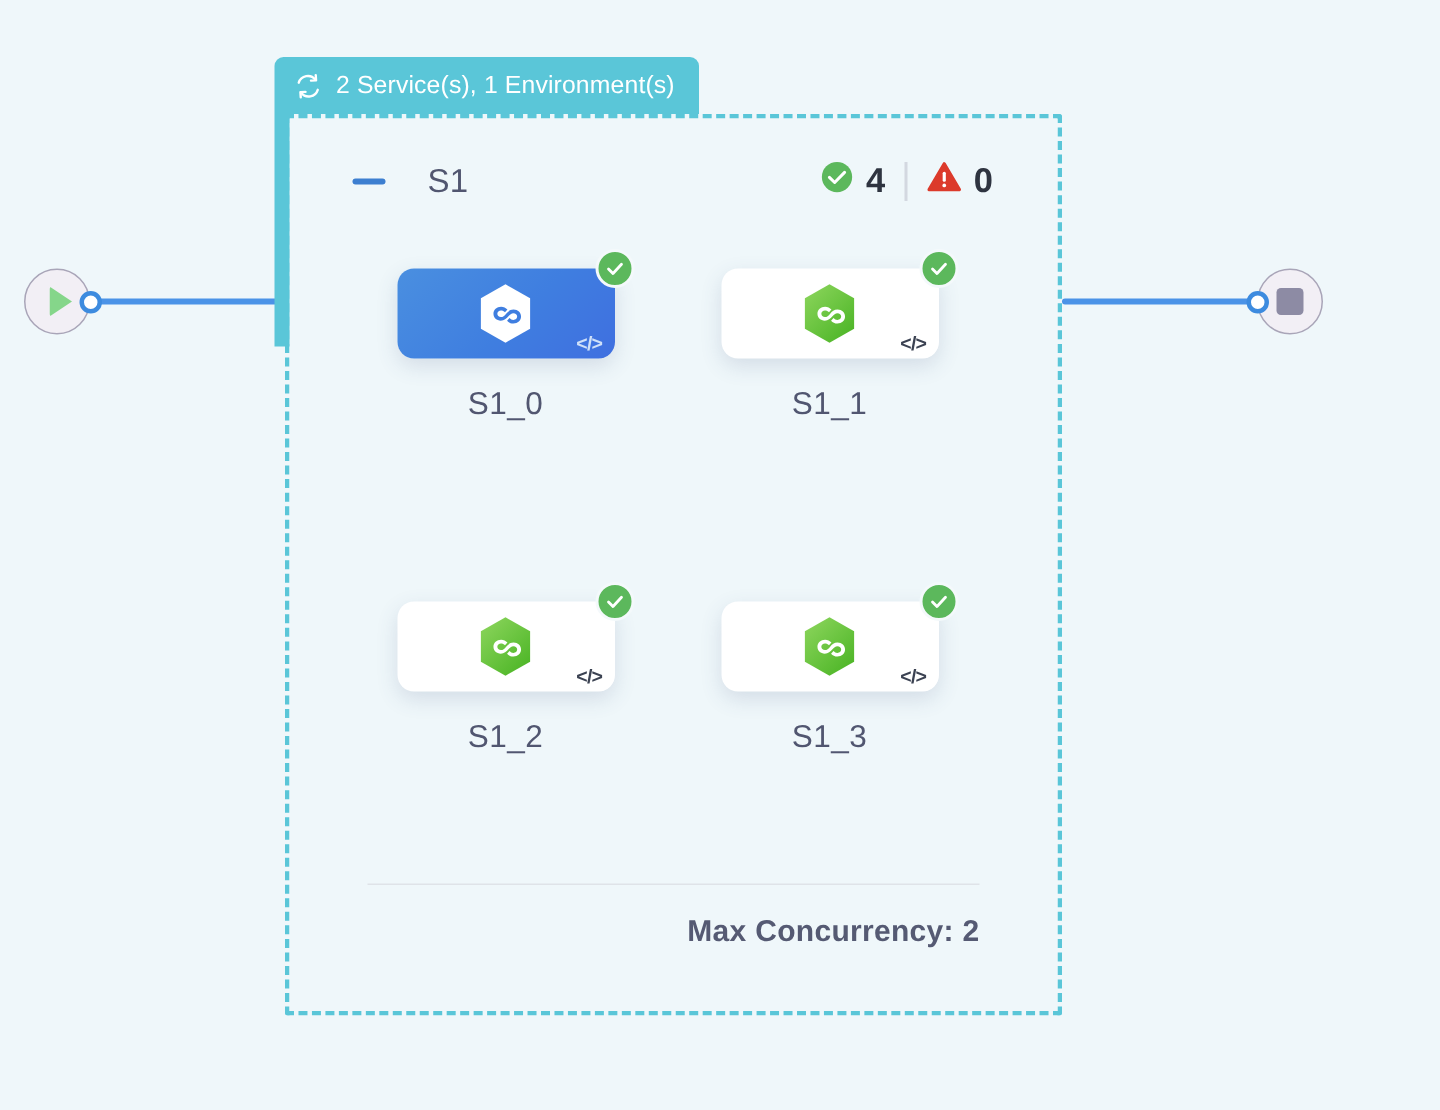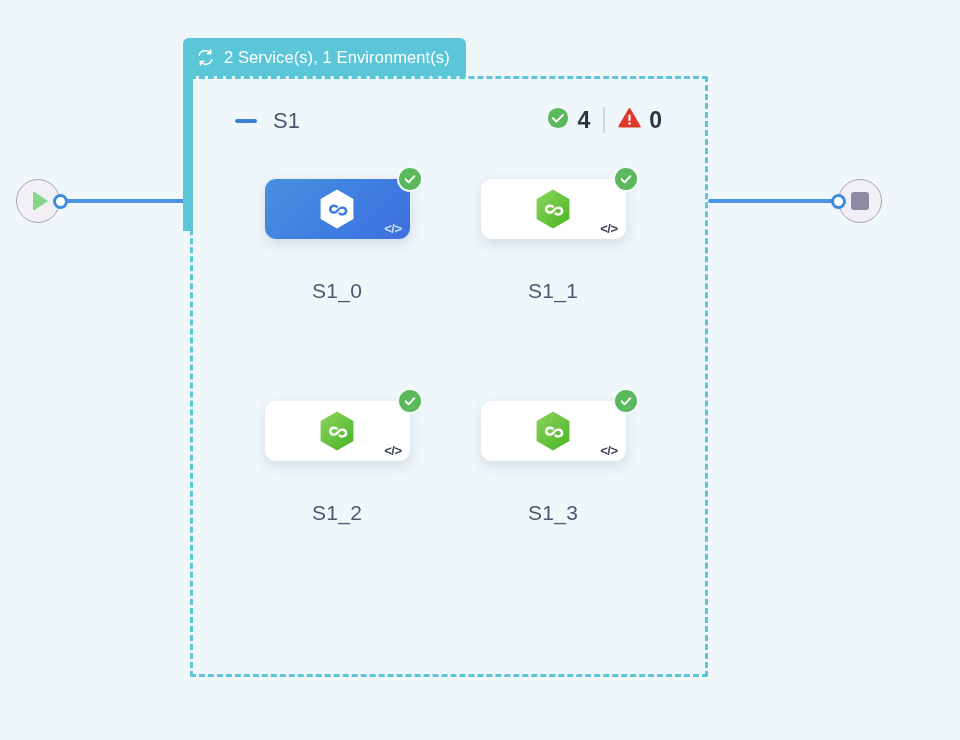--- a/index.html
+++ b/index.html
@@ -149,21 +149,21 @@
     height: 34px;
     display: flex;
     align-items: center;
   }
   #collapse-toggle {
     position: absolute;
     left: 42px;
     top: 5px;
     display: flex;
     align-items: center;
-    gap: 16px;
+    gap: 28px;
     cursor: pointer;
   }
   .minus-glyph {
     width: 22px;
     height: 4px;
     background: #3d7fd0;
     border-radius: 2px;
   }
   #group-name {
     font-size: 22px;
@@ -266,21 +266,21 @@
     font-family: "Liberation Sans", sans-serif;
     font-size: 13px;
     font-weight: 700;
     letter-spacing: -0.5px;
     line-height: 1;
   }
   .node-card.selected .code-badge { color: #cfe0f8; }
   .node-card.unselected .code-badge { color: #3b4252; }
 
   .node-label {
-    margin-top: 40px;
+    margin-top: 19px;
     font-size: 21px;
     color: #515670;
     letter-spacing: 0.3px;
   }
 
   
   #group-footer {
     position: absolute;
     left: 52px;
     right: 52px;
@@ -458,15 +458,19 @@
                 <polyline points="5.5,12.4 10,17 18.5,7.8" fill="none" stroke="#ffffff" stroke-width="2.8" stroke-linecap="round" stroke-linejoin="round"></polyline>
               </svg>
             </span>
           </div>
           <div class="node-label">S1_3</div>
         </div>
       </div>
 
     </div>
 
+    <div id="group-footer">
+      <div id="footer-divider"></div>
+      <div id="max-concurrency">Max Concurrency: 2</div>
+    </div>
 
   </div>
 </div>
 
 </body></html>

